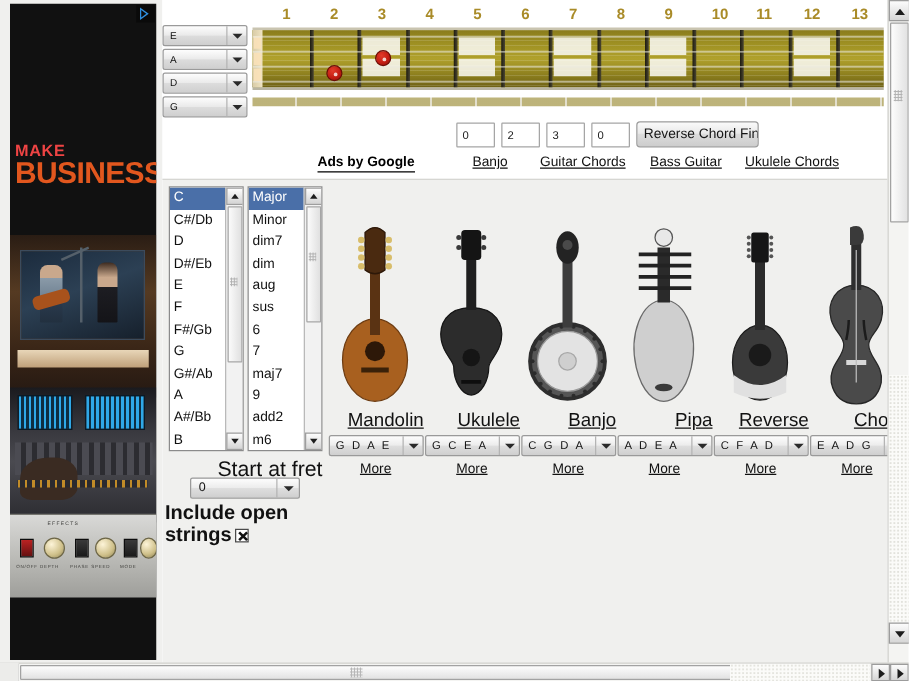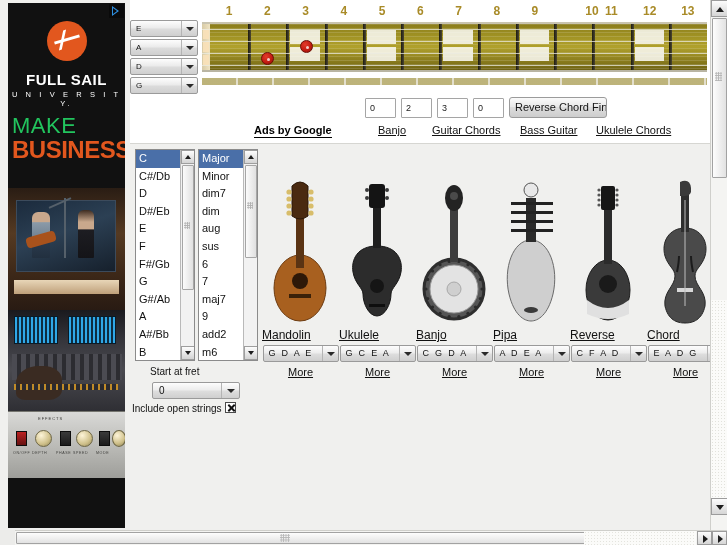--- a/index.html
+++ b/index.html
@@ -64,21 +64,21 @@
     transform: rotate(-16deg) skewX(-28deg);
   }
   .fs-name {
     color:#fff; font-size:15px; font-weight:bold; letter-spacing:0.5px;
     margin-top:6px; font-family:"Liberation Sans", sans-serif;
   }
   .fs-sub {
     color:#fff; font-size:7.5px; letter-spacing:3.1px; margin-top:2px;
   }
   .ad-head { position:absolute; left:4px; top:110px; width:113px; }
-  .ad-make { color:#22c55e; font-size:22px; font-weight:normal; letter-spacing:0.5px; }
+  .ad-make { color:#ef4444; font-size:13px; font-weight:bold; letter-spacing:0.5px; }
   .ad-music { color:#e2571e; font-size:32px; font-weight:bold; line-height:0.92; letter-spacing:-0.5px;}
   .ad-your { color:#d9d9d9; font-size:15px; font-weight:bold; text-align:right; width:105px; letter-spacing:1px;}
   .ad-biz  { color:#e2571e; font-size:24px; font-weight:bold; line-height:0.95; letter-spacing:-0.5px;}
 
   
   #ad-photo {
     position:absolute; left:0; top:185px; width:117px; height:130px;
     background: linear-gradient(180deg,#2a1d14 0%,#553a22 35%,#3a2617 70%,#241812 100%);
     overflow:hidden;
   }
@@ -302,39 +302,39 @@
     background: linear-gradient(90deg,#fbfbfb,#e0e0e0);
     border:1px solid #a6a6a6; border-radius:1px;
   }
   .lb-grip {
     position:absolute; left:3px; width:6px; height:7px;
     background-image: radial-gradient(#b0b0b0 0.8px, transparent 0.9px);
     background-size:2.3px 2.3px;
   }
 
   #start-fret-label {
-    position:absolute; left:20px; top:222px; width:122px; text-align:left;
-    font-size:10px; color:#111;
+    position:absolute; left:6px; top:222px; width:122px; text-align:right;
+    font-size:17px; color:#111;
   }
   #start-fret-select {
     position:absolute; left:22px; top:238px; width:88px; height:17px;
     background: linear-gradient(180deg,#fdfdfd 0%,#ececec 48%,#dedede 52%,#cfcfcf 100%);
     border:1px solid #9a9a9a; border-radius:2px;
     font-size:10px; color:#111; line-height:15px; padding-left:6px;
   }
   #start-fret-select .arrowbox {
     position:absolute; right:0; top:0; width:18px; height:15px; border-left:1px solid #b4b4b4;
   }
   #start-fret-select .arrowbox::after{
     content:""; position:absolute; left:5px; top:6px;
     border-left:4px solid transparent; border-right:4px solid transparent;
     border-top:4px solid #2a2a2a;
   }
   #open-strings-row {
-    position:absolute; left:2px; top:258px; width:130px; font-size:10px; color:#111;
+    position:absolute; left:2px; top:258px; width:130px; font-size:16px; color:#111;font-weight:bold;
   }
   #open-strings-row .cb {
     display:inline-block; width:11px; height:11px; vertical-align:-1px;
     border:1px solid #4a4a4a; background:#fff; margin-left:3px;
     position:relative;
   }
   #open-strings-row .cb::before,
   #open-strings-row .cb::after {
     content:""; position:absolute; left:1px; top:4px; width:9px; height:2px; background:#111;
   }
@@ -345,21 +345,21 @@
   #tuning-heading {
     position:absolute; left:130px; top:8px; width:450px; text-align:center;
     font-size:21px; font-weight:bold; color:#c05a12;
   }
 
   
   #instruments { position:absolute; left:132px; top:32px; width:448px; height:240px; }
   .inst { position:absolute; top:0; width:77px; }
   .inst-img { position:relative; height:150px; width:77px; }
   .inst-name {
-    margin-top:2px; text-align:left; font-size:12px; color:#111;
+    margin-top:2px; text-align:right; font-size:15px; color:#111;
     text-decoration:underline;
   }
   .inst-tuning {
     position:relative; margin:3px auto 0; width:76px; height:17px;
     background: linear-gradient(180deg,#fdfdfd 0%,#ececec 48%,#dedede 52%,#cfcfcf 100%);
     border:1px solid #9a9a9a; border-radius:2px;
     font-size:9px; color:#111; line-height:15px;
     letter-spacing:1.8px; padding-left:5px;
   }
   .inst-tuning .arrowbox {
@@ -450,25 +450,20 @@
 <div id="app">
 
   <div id="ad-column">
     <div id="ad-banner">
 
       <div id="adchoices">
         <span class="tri"></span>
           <span class="tri2"></span>
       </div>
 
-      <div class="fs-logo-wrap">
-        <span class="fs-circle"></span>
-        <div class="fs-name">FULL SAIL</div>
-        <div class="fs-sub">U N I V E R S I T Y.</div>
-      </div>
 
       <div class="ad-head">
         <div class="ad-make">MAKE</div>
         <div class="ad-biz">BUSINESS</div>
       </div>
 
       <div id="ad-photo">
         <div class="glass"></div>
         <div class="person1"></div>
         <div class="guitar"></div>
@@ -510,21 +505,21 @@
       <div id="fret-numbers">
           <div class="fret-num" style="left: 88.1154px;">1</div>
           <div class="fret-num" style="left: 126.346px;">2</div>
           <div class="fret-num" style="left: 164.577px;">3</div>
           <div class="fret-num" style="left: 202.808px;">4</div>
           <div class="fret-num" style="left: 241.038px;">5</div>
           <div class="fret-num" style="left: 279.269px;">6</div>
           <div class="fret-num" style="left: 317.5px;">7</div>
           <div class="fret-num" style="left: 355.731px;">8</div>
           <div class="fret-num" style="left: 393.962px;">9</div>
-          <div class="fret-num" style="left: 451px;">10</div>
+          <div class="fret-num" style="left: 435px;">10</div>
           <div class="fret-num" style="left: 470.423px;">11</div>
           <div class="fret-num" style="left: 508.654px;">12</div>
           <div class="fret-num" style="left: 546.885px;">13</div>
         </div>
 
       <div id="string-selects">
           <div class="str-select"><span>E</span><span class="arrowbox"></span></div>
           <div class="str-select"><span>A</span><span class="arrowbox"></span></div>
           <div class="str-select"><span>D</span><span class="arrowbox"></span></div>
           <div class="str-select"><span>G</span><span class="arrowbox"></span></div>

